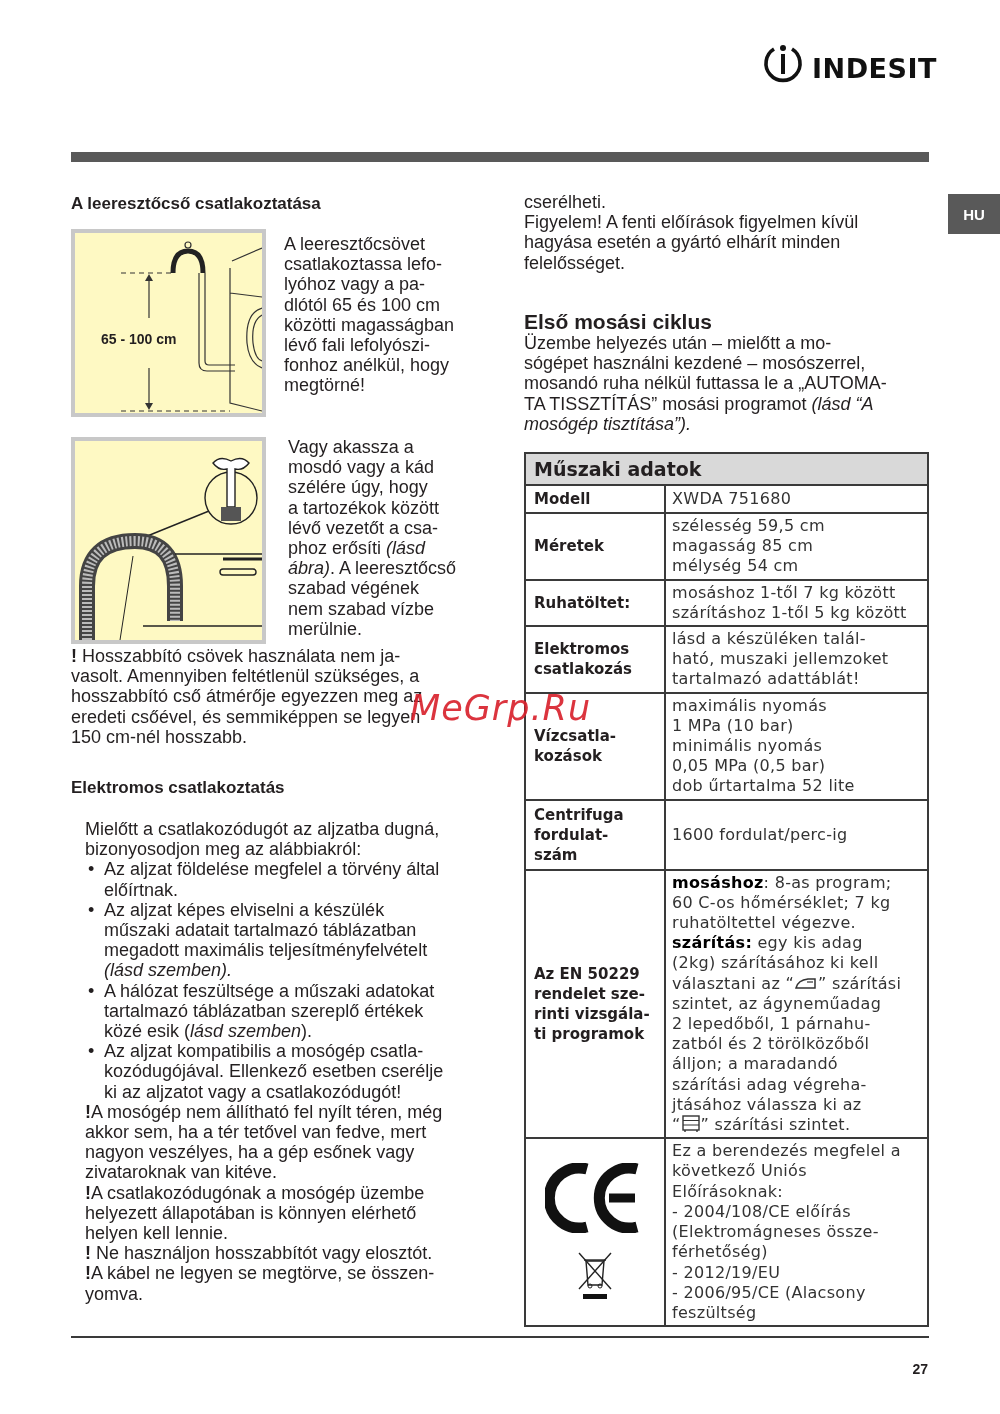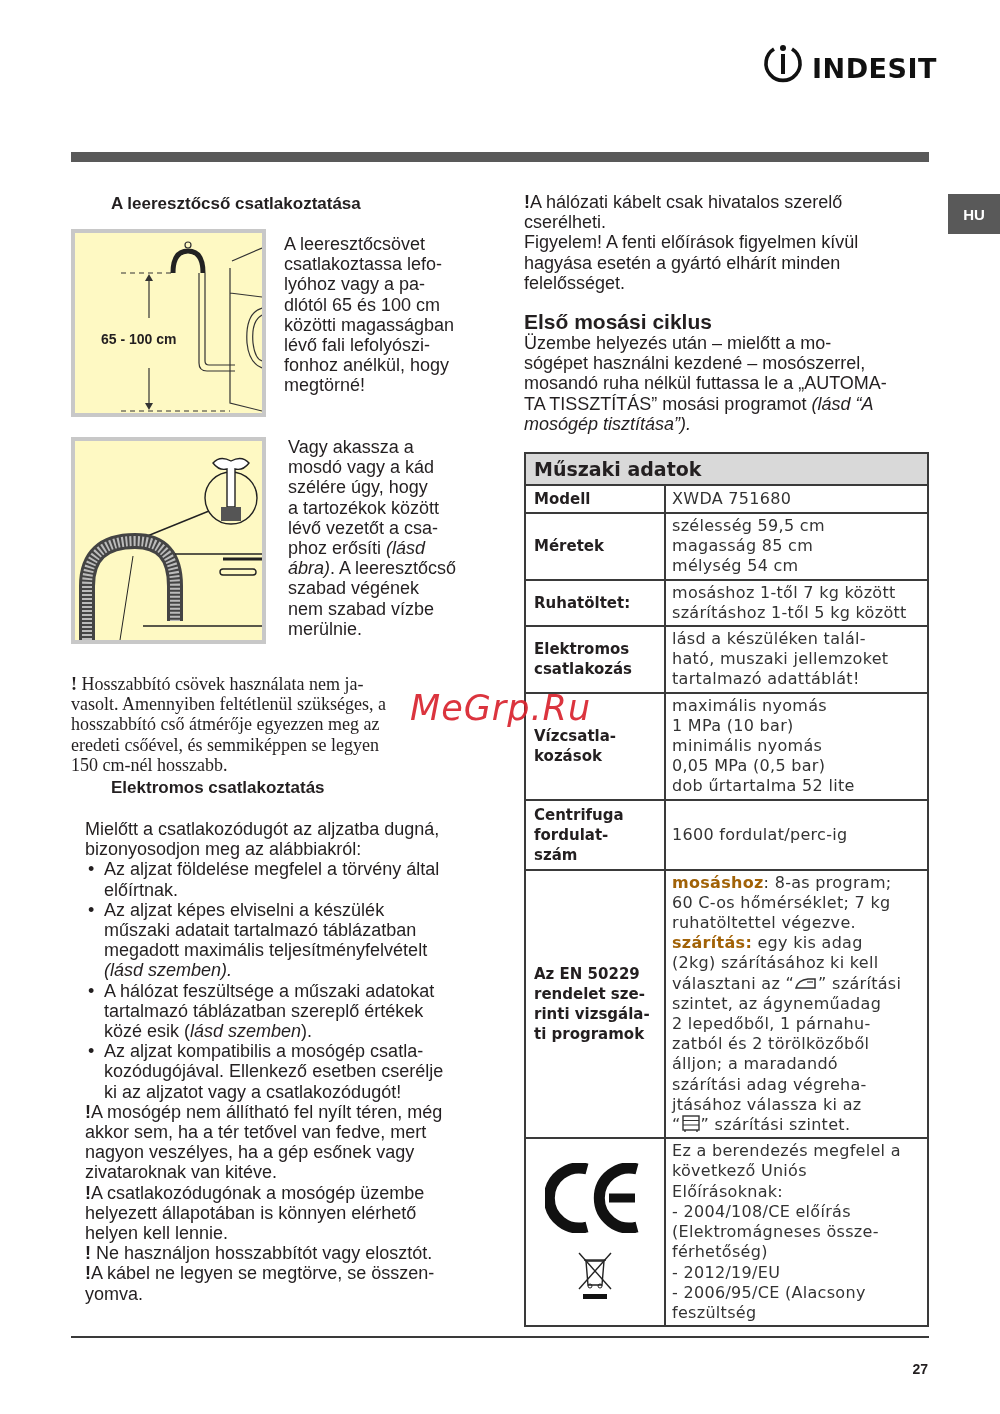--- a/index.html
+++ b/index.html
@@ -10,41 +10,41 @@
   .logo svg { display: block; }
   .logo .wordmark { font-family: "DejaVu Sans", sans-serif; font-weight: bold; font-size: 27px; letter-spacing: 0.5px; margin-left: 8px; color: #111; }
 
   .top-rule { position: absolute; left: 71px; top: 152px; width: 858px; height: 10px; background: #595959; }
   .lang-tab { position: absolute; left: 948px; top: 194px; width: 52px; height: 40px; background: #595959; color: #fff; font-weight: bold; font-size: 15px; display: flex; align-items: center; justify-content: center; }
 
   .bottom-rule { position: absolute; left: 71px; top: 1336px; width: 858px; height: 2px; background: #3a3a3a; }
   .page-num { position: absolute; right: 72px; top: 1361px; font-weight: bold; font-size: 14px; }
 
   
-  .h-sub { position: absolute; font-weight: bold; font-size: 17px; margin-left: 40px; }
+  .h-sub { position: absolute; font-weight: bold; font-size: 17px; }
   .body-text { position: absolute; font-size: 18px; line-height: 20.2px; }
   .body-text i { font-style: italic; }
   .bang { font-weight: bold; }
 
   .fig { position: absolute; border: 4px solid #c8c8c8; background: #fef9c3; overflow: hidden; }
   .fig svg { display: block; }
 
   ul.bullets { list-style: none; }
   ul.bullets li { position: relative; padding-left: 19px; }
   ul.bullets li::before { content: "•"; position: absolute; left: 3px; top: 0; }
 
   
   .h-main { position: absolute; font-weight: bold; font-size: 21px; }
 
   .spec-table { position: absolute; left: 524px; top: 452px; width: 405px; border: 2px solid #3a3a3a; border-collapse: collapse; font-family: "DejaVu Sans", sans-serif; }
   .spec-table td, .spec-table th { border: 2px solid #3a3a3a; vertical-align: middle; }
   .spec-table th { background: #d9d9d9; text-align: left; font-size: 19px; font-weight: bold; padding: 3px 8px; height: 32px; }
   .spec-table td.k { width: 140px; font-weight: bold; font-size: 15px; padding: 2px 8px; line-height: 20px; margin-left: 32px; }
   .spec-table td.v { font-size: 16px; padding: 2px 6px 2px 6px; line-height: 20.2px; color: #333; font-weight: normal; letter-spacing: 0.3px; }
-  .spec-table td.v b { color: #a16207; }
+  .spec-table td.v b { color: #000000; }
   .ce-cell { text-align: center; }
 
   .watermark { position: absolute; left: 410px; top: 688px; font-family: "DejaVu Sans", sans-serif; font-style: italic; font-size: 35px; color: #d9232e; letter-spacing: 1px; opacity: 0.92; }
 </style>
 </head>
 <body>
 
 <div class="logo">
   <svg width="42" height="42" viewBox="0 0 42 42">
     <path d="M12 7 A17 17 0 1 0 30 7" fill="none" stroke="#111" stroke-width="3.6"></path>
@@ -110,21 +110,21 @@
   <div>szélére úgy, hogy</div>
   <div>a tartozékok között</div>
   <div>lévő vezetőt a csa-</div>
   <div><span>phoz erősíti </span><i>(lásd</i></div>
   <div><i>ábra)</i><span>. A leeresztőcső</span></div>
   <div>szabad végének</div>
   <div>nem szabad vízbe</div>
   <div>merülnie.</div>
 </div>
 
-<div class="body-text" style="left:71px; top:674px;font-family:Liberation Serif, serif;">
+<div class="body-text" style="left:71px; top:646px;">
   <div><span class="bang">!</span> <span>Hosszabbító csövek használata nem ja-</span></div>
   <div>vasolt. Amennyiben feltétlenül szükséges, a</div>
   <div>hosszabbító cső átmérője egyezzen meg az</div>
   <div>eredeti csőével, és semmiképpen se legyen</div>
   <div>150 cm-nél hosszabb.</div>
 </div>
 
 <div class="h-sub" style="left:71px; top:778px;">Elektromos csatlakoztatás</div>
 
 <div class="body-text" style="left:85px; top:819px; width:420px;">
@@ -166,21 +166,20 @@
   <div>
     <div><span class="bang">!</span> <span>Ne használjon hosszabbítót vagy elosztót.</span></div>
   </div>
   <div>
     <div><span class="bang">!</span><span>A kábel ne legyen se megtörve, se összen-</span></div>
     <div>yomva.</div>
   </div>
 </div>
 
 <div class="body-text" style="left:524px; top:192px;">
-  <div><span class="bang">!</span><span>A hálózati kábelt csak hivatalos szerelő</span></div>
   <div>cserélheti.</div>
   <div>Figyelem! A fenti előírások figyelmen kívül</div>
   <div>hagyása esetén a gyártó elhárít minden</div>
   <div>felelősséget.</div>
 </div>
 
 <div class="h-main" style="left:524px; top:310px;">Első mosási ciklus</div>
 <div class="body-text" style="left:524px; top:333px;">
   <div>Üzembe helyezés után – mielőtt a mo-</div>
   <div>sógépet használni kezdené – mosószerrel,</div>

